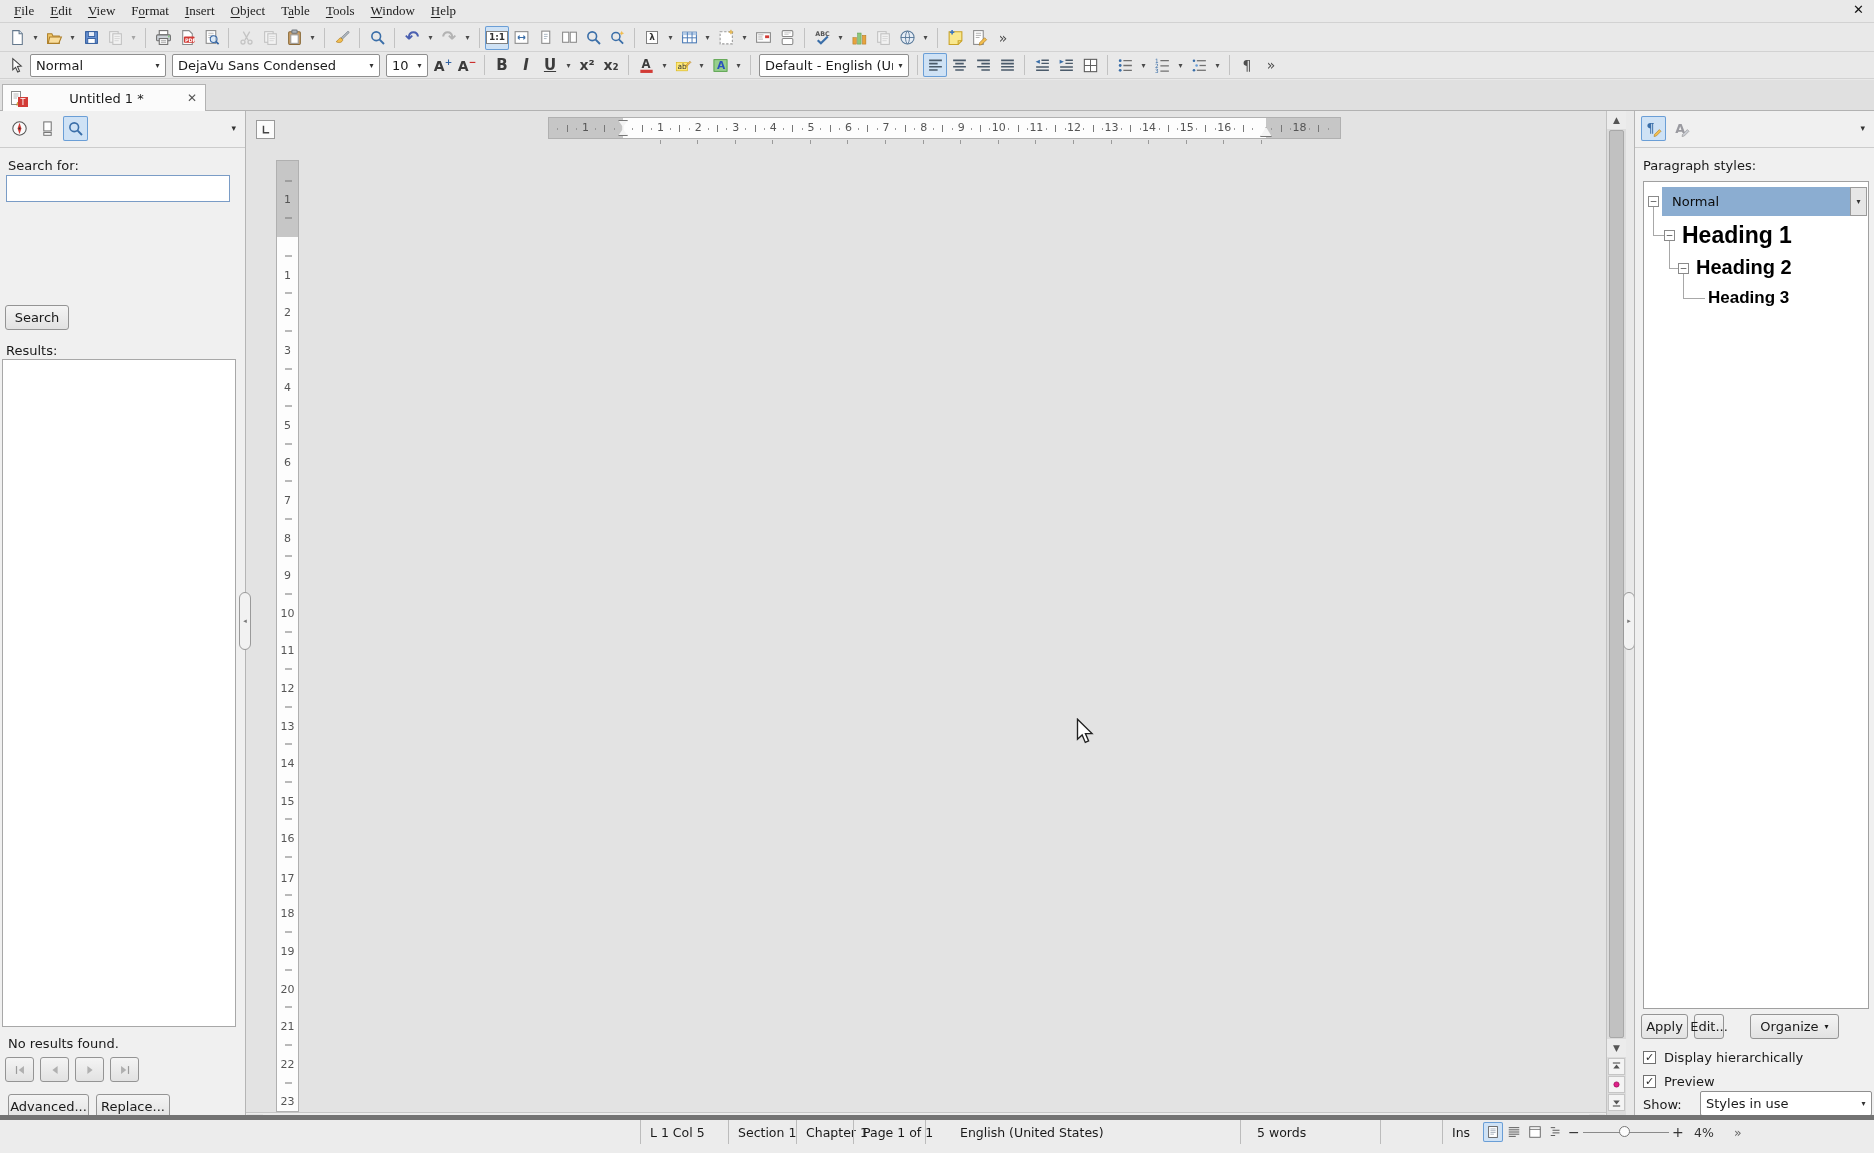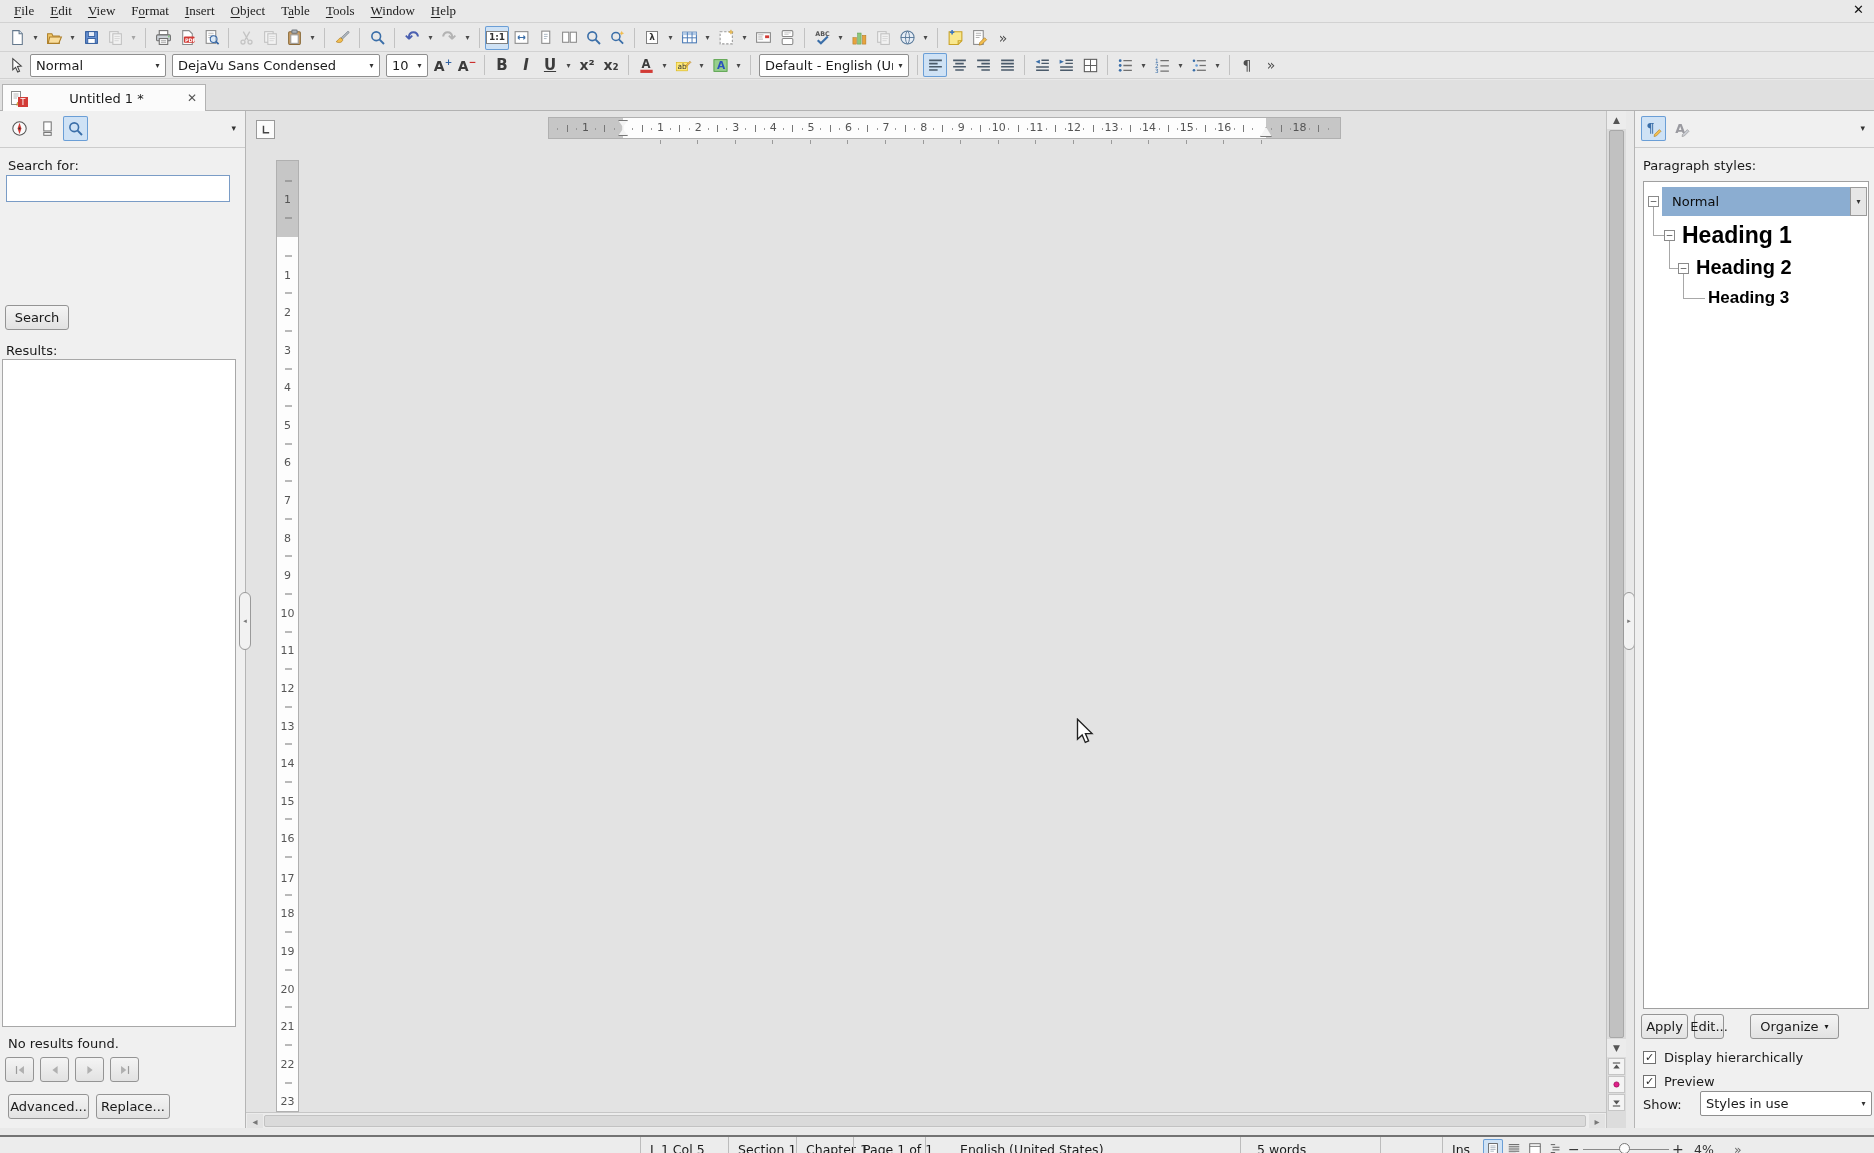--- a/index.html
+++ b/index.html
@@ -95,21 +95,21 @@
   .sbtn{position:absolute;left:0;width:100%;height:18px;display:flex;align-items:center;justify-content:center;color:#555;font-size:9px;background:#ececec;}
   #vthumb{position:absolute;left:2px;top:19px;width:15px;height:908px;background:#c1c1c1;border:1px solid #a8a8a8;border-radius:2px;box-sizing:border-box;}
   .navbtn{position:absolute;left:1px;width:17px;height:17px;background:#f4f4f4;border:1px solid #c6c6c6;box-sizing:border-box;
           display:flex;align-items:center;justify-content:center;}
   #hscroll{position:absolute;left:246px;top:1112px;width:1360px;height:16px;background:#ececec;border-top:1px solid #c6c6c6;box-sizing:border-box;}
   .harr{position:absolute;top:1px;width:16px;height:14px;display:flex;align-items:center;justify-content:center;color:#777;font-size:10px;background:#e2e2e2;}
   #hthumb{position:absolute;left:18px;top:2px;width:1322px;height:12px;background:#dadada;border:1px solid #c2c2c2;border-radius:2px;box-sizing:border-box;}
   .splitpill{position:absolute;width:12px;height:58px;background:#f2f2f2;border:1px solid #9a9a9a;border-radius:6px;box-sizing:border-box;
              display:flex;align-items:center;justify-content:center;font-size:7px;color:#777;}
   
-  #statusbar{position:absolute;left:0;bottom:0;width:100%;height:18px;background:#ececec;border-top:2px solid #737373;box-sizing:border-box;font-size:12.5px;color:#1a1a1a;}
+  #statusbar{position:absolute;left:0;bottom:0;width:100%;height:38px;background:#ececec;border-top:5px solid #737373;box-sizing:border-box;font-size:12.5px;color:#1a1a1a;}
   .scell{position:absolute;top:0;height:24px;display:flex;align-items:center;border-left:1px solid #bcbcbc;padding-left:9px;box-sizing:border-box;white-space:nowrap;}
   .vbtn{position:absolute;top:2px;width:20px;height:20px;display:flex;align-items:center;justify-content:center;border-radius:2px;}
   #zoom-track{position:absolute;top:12px;width:86px;height:1px;background:#8a8a8a;}
   #zoom-thumb{position:absolute;top:6px;width:11px;height:11px;background:#fcfcfc;border:1px solid #777;border-radius:50%;box-sizing:border-box;}
   .zglyph{position:absolute;top:0;height:24px;display:flex;align-items:center;color:#333;}
 </style>
 </head>
 <body>
 
 <svg width="0" height="0" style="position:absolute" aria-hidden="true">

